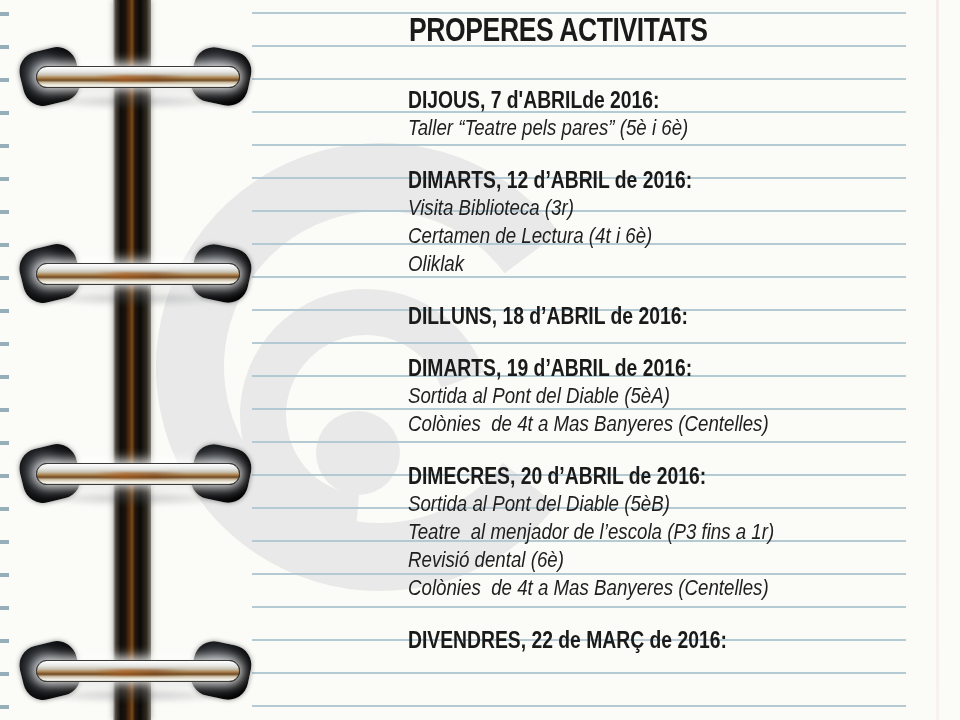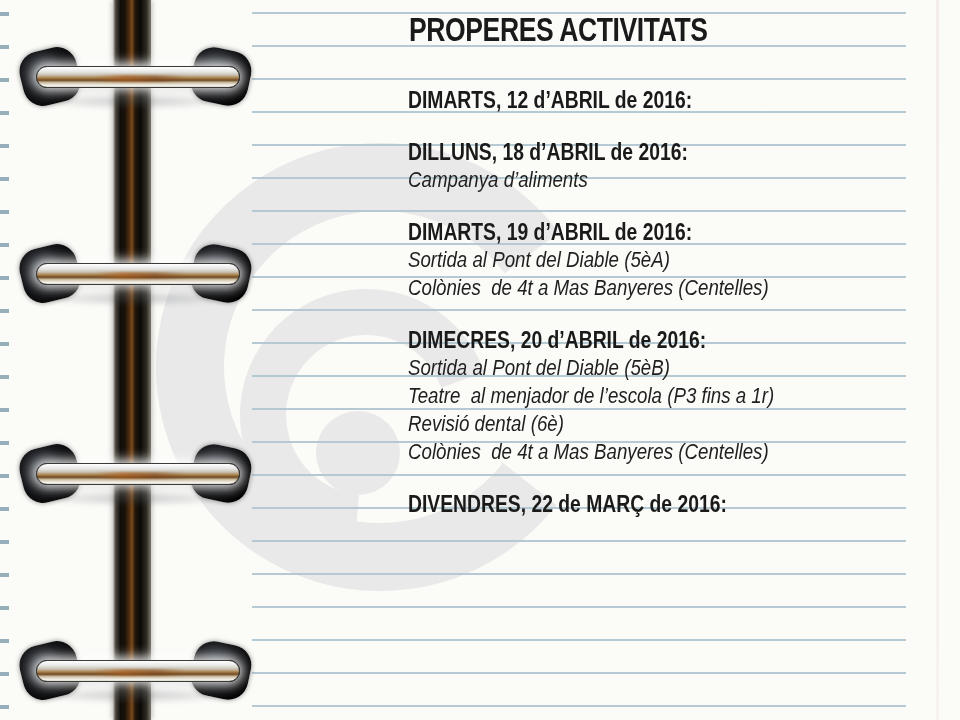--- a/index.html
+++ b/index.html
@@ -172,30 +172,38 @@
       <div class="soft-shadow"></div>
       <div class="grommet left"></div>
       <div class="grommet right"></div>
       <div class="bar"></div>
     </div>
   </div>
 
   <div class="title">PROPERES ACTIVITATS</div>
 
   <div class="activities">
+  <div class="section">
+    <div class="section-header">DIJOUS, 7 d'ABRILde 2016:</div>
+    <div>
+          <div class="activity-line">Taller “Teatre pels pares” (5è i 6è)</div>
+        </div>
+  </div>
 
   <div class="section">
     <div class="section-header">DIMARTS, 12 d’ABRIL de 2016:</div>
+    <div>
+          <div class="activity-line">Visita Biblioteca (3r)</div>
+          <div class="activity-line">Certamen de Lectura (4t i 6è)</div>
+          <div class="activity-line">Oliklak</div>
+        </div>
   </div>
 
   <div class="section">
     <div class="section-header">DILLUNS, 18 d’ABRIL de 2016:</div>
-    <div>
-          <div class="activity-line">Campanya d’aliments</div>
-        </div>
   </div>
 
   <div class="section">
     <div class="section-header">DIMARTS, 19 d’ABRIL de 2016:</div>
     <div>
           <div class="activity-line">Sortida al Pont del Diable (5èA)</div>
           <div class="activity-line">Colònies  de 4t a Mas Banyeres (Centelles)</div>
         </div>
   </div>
 

